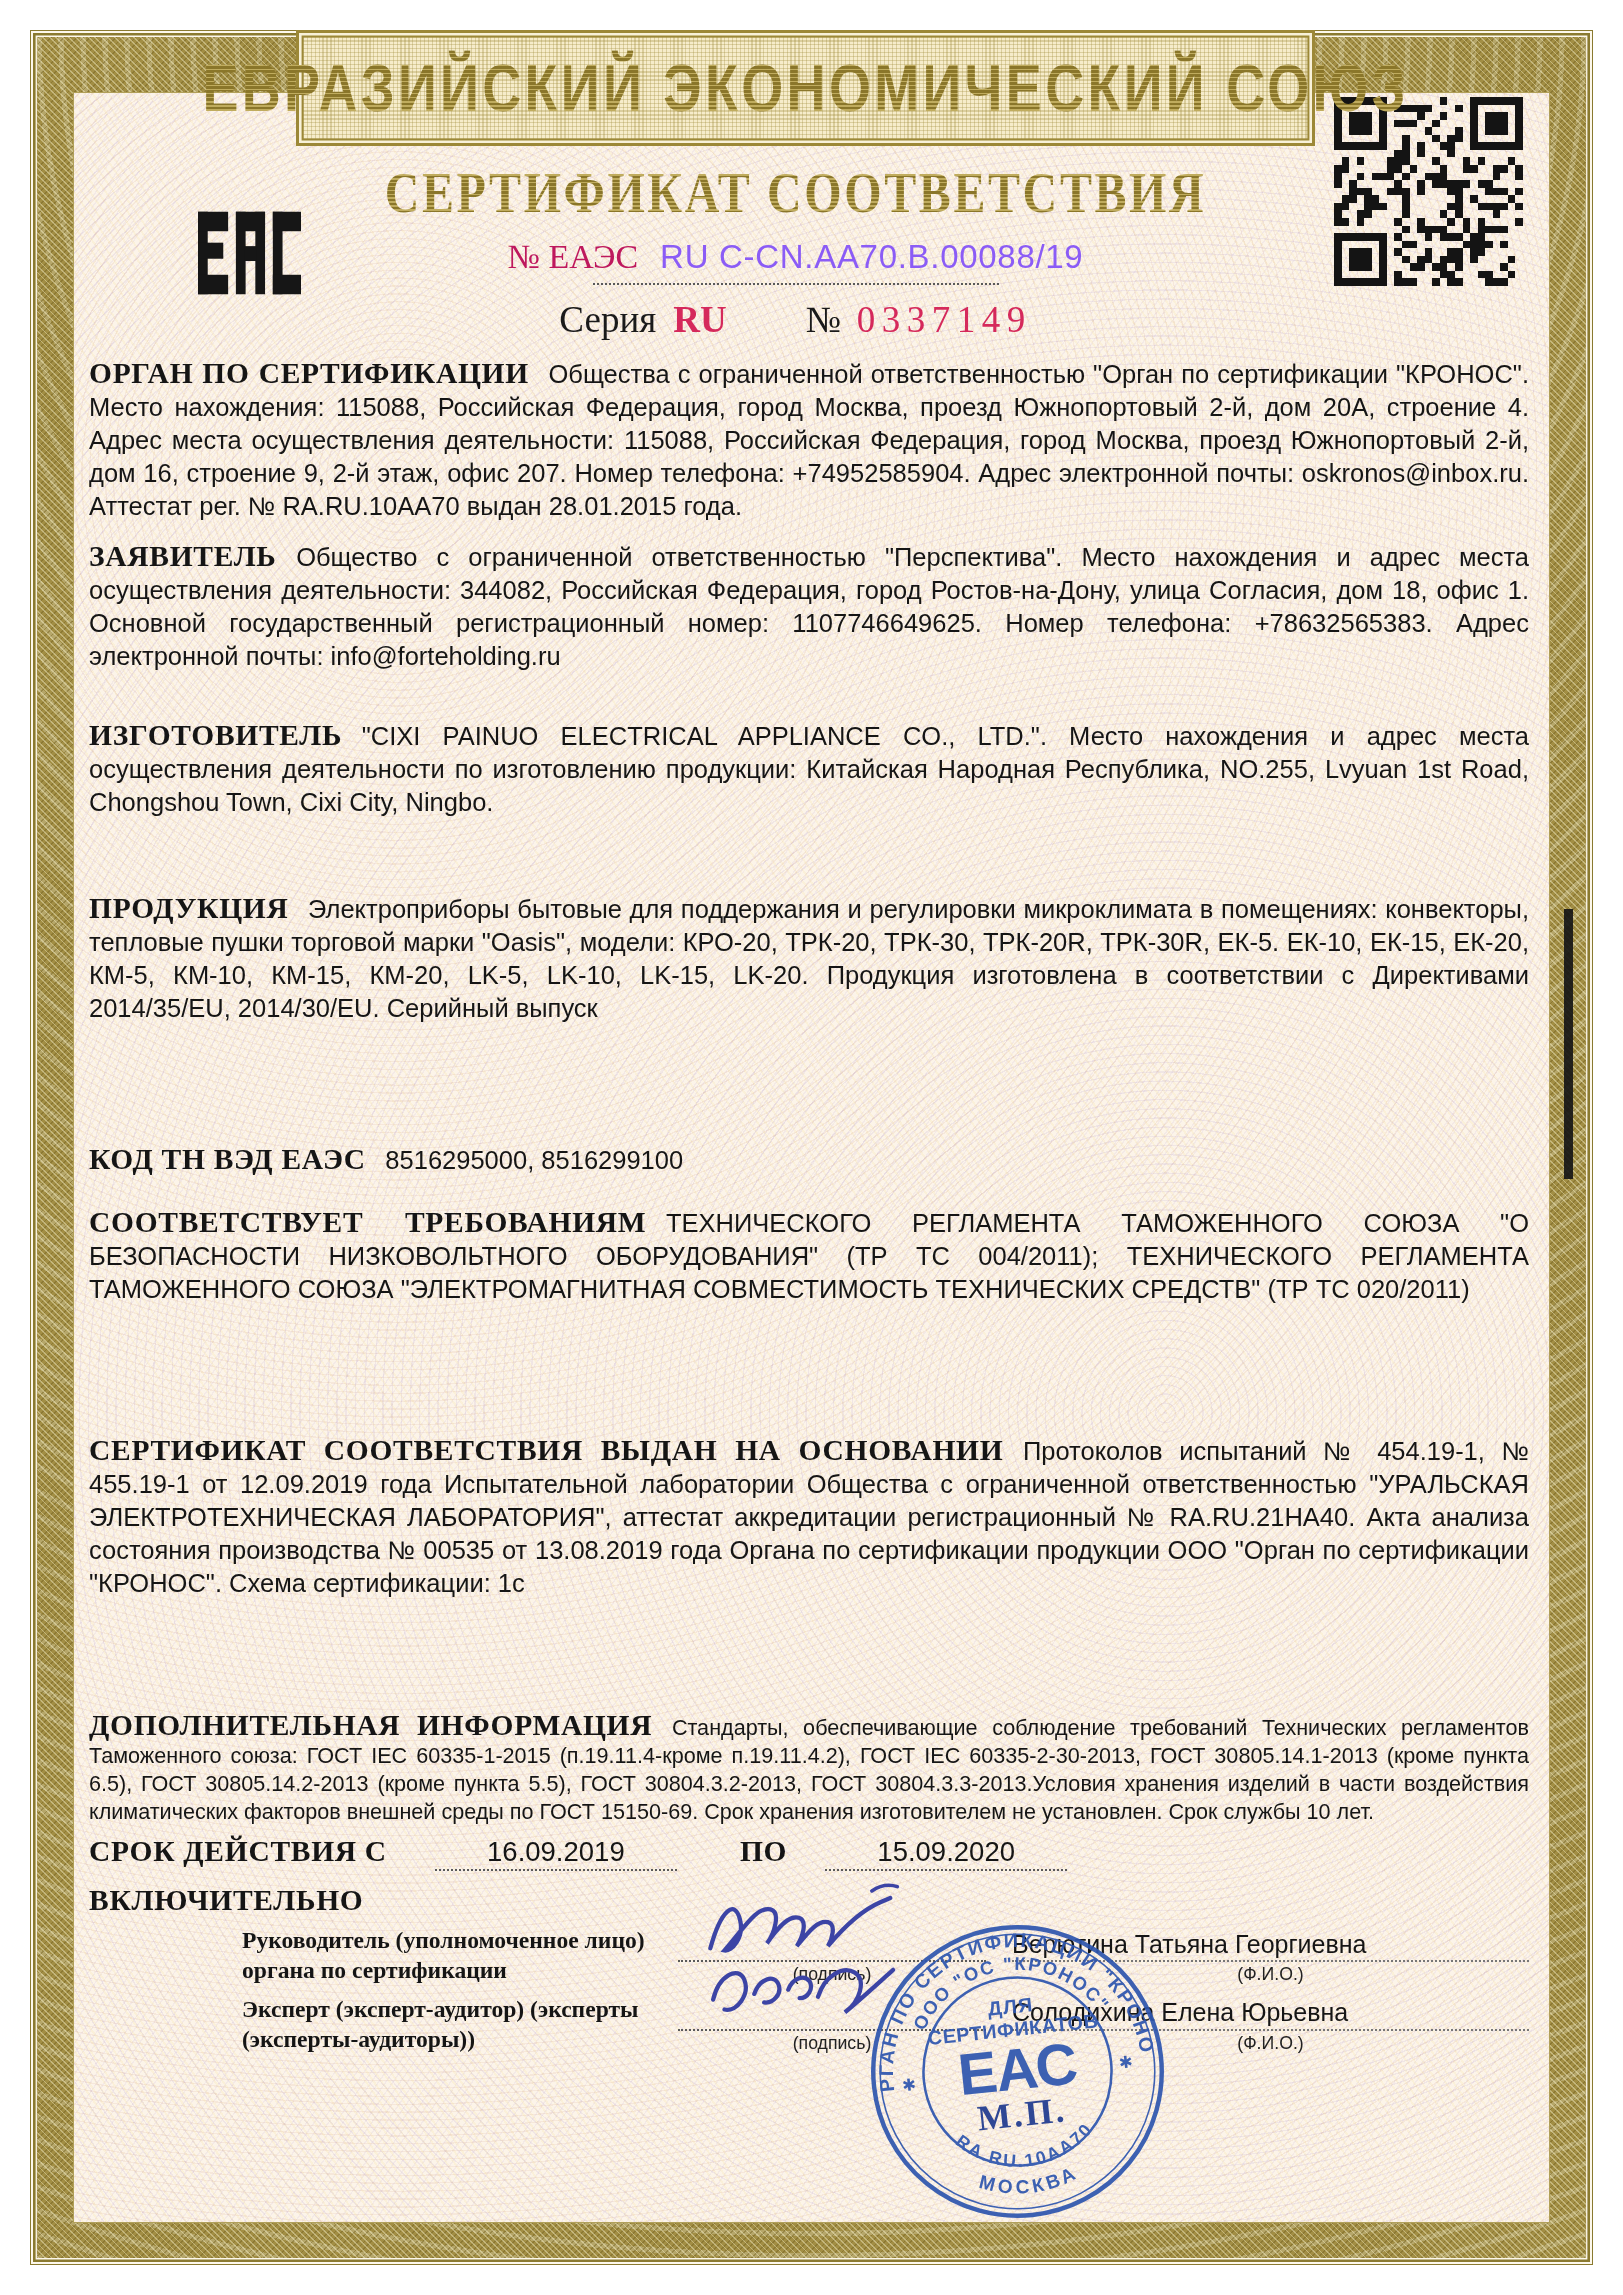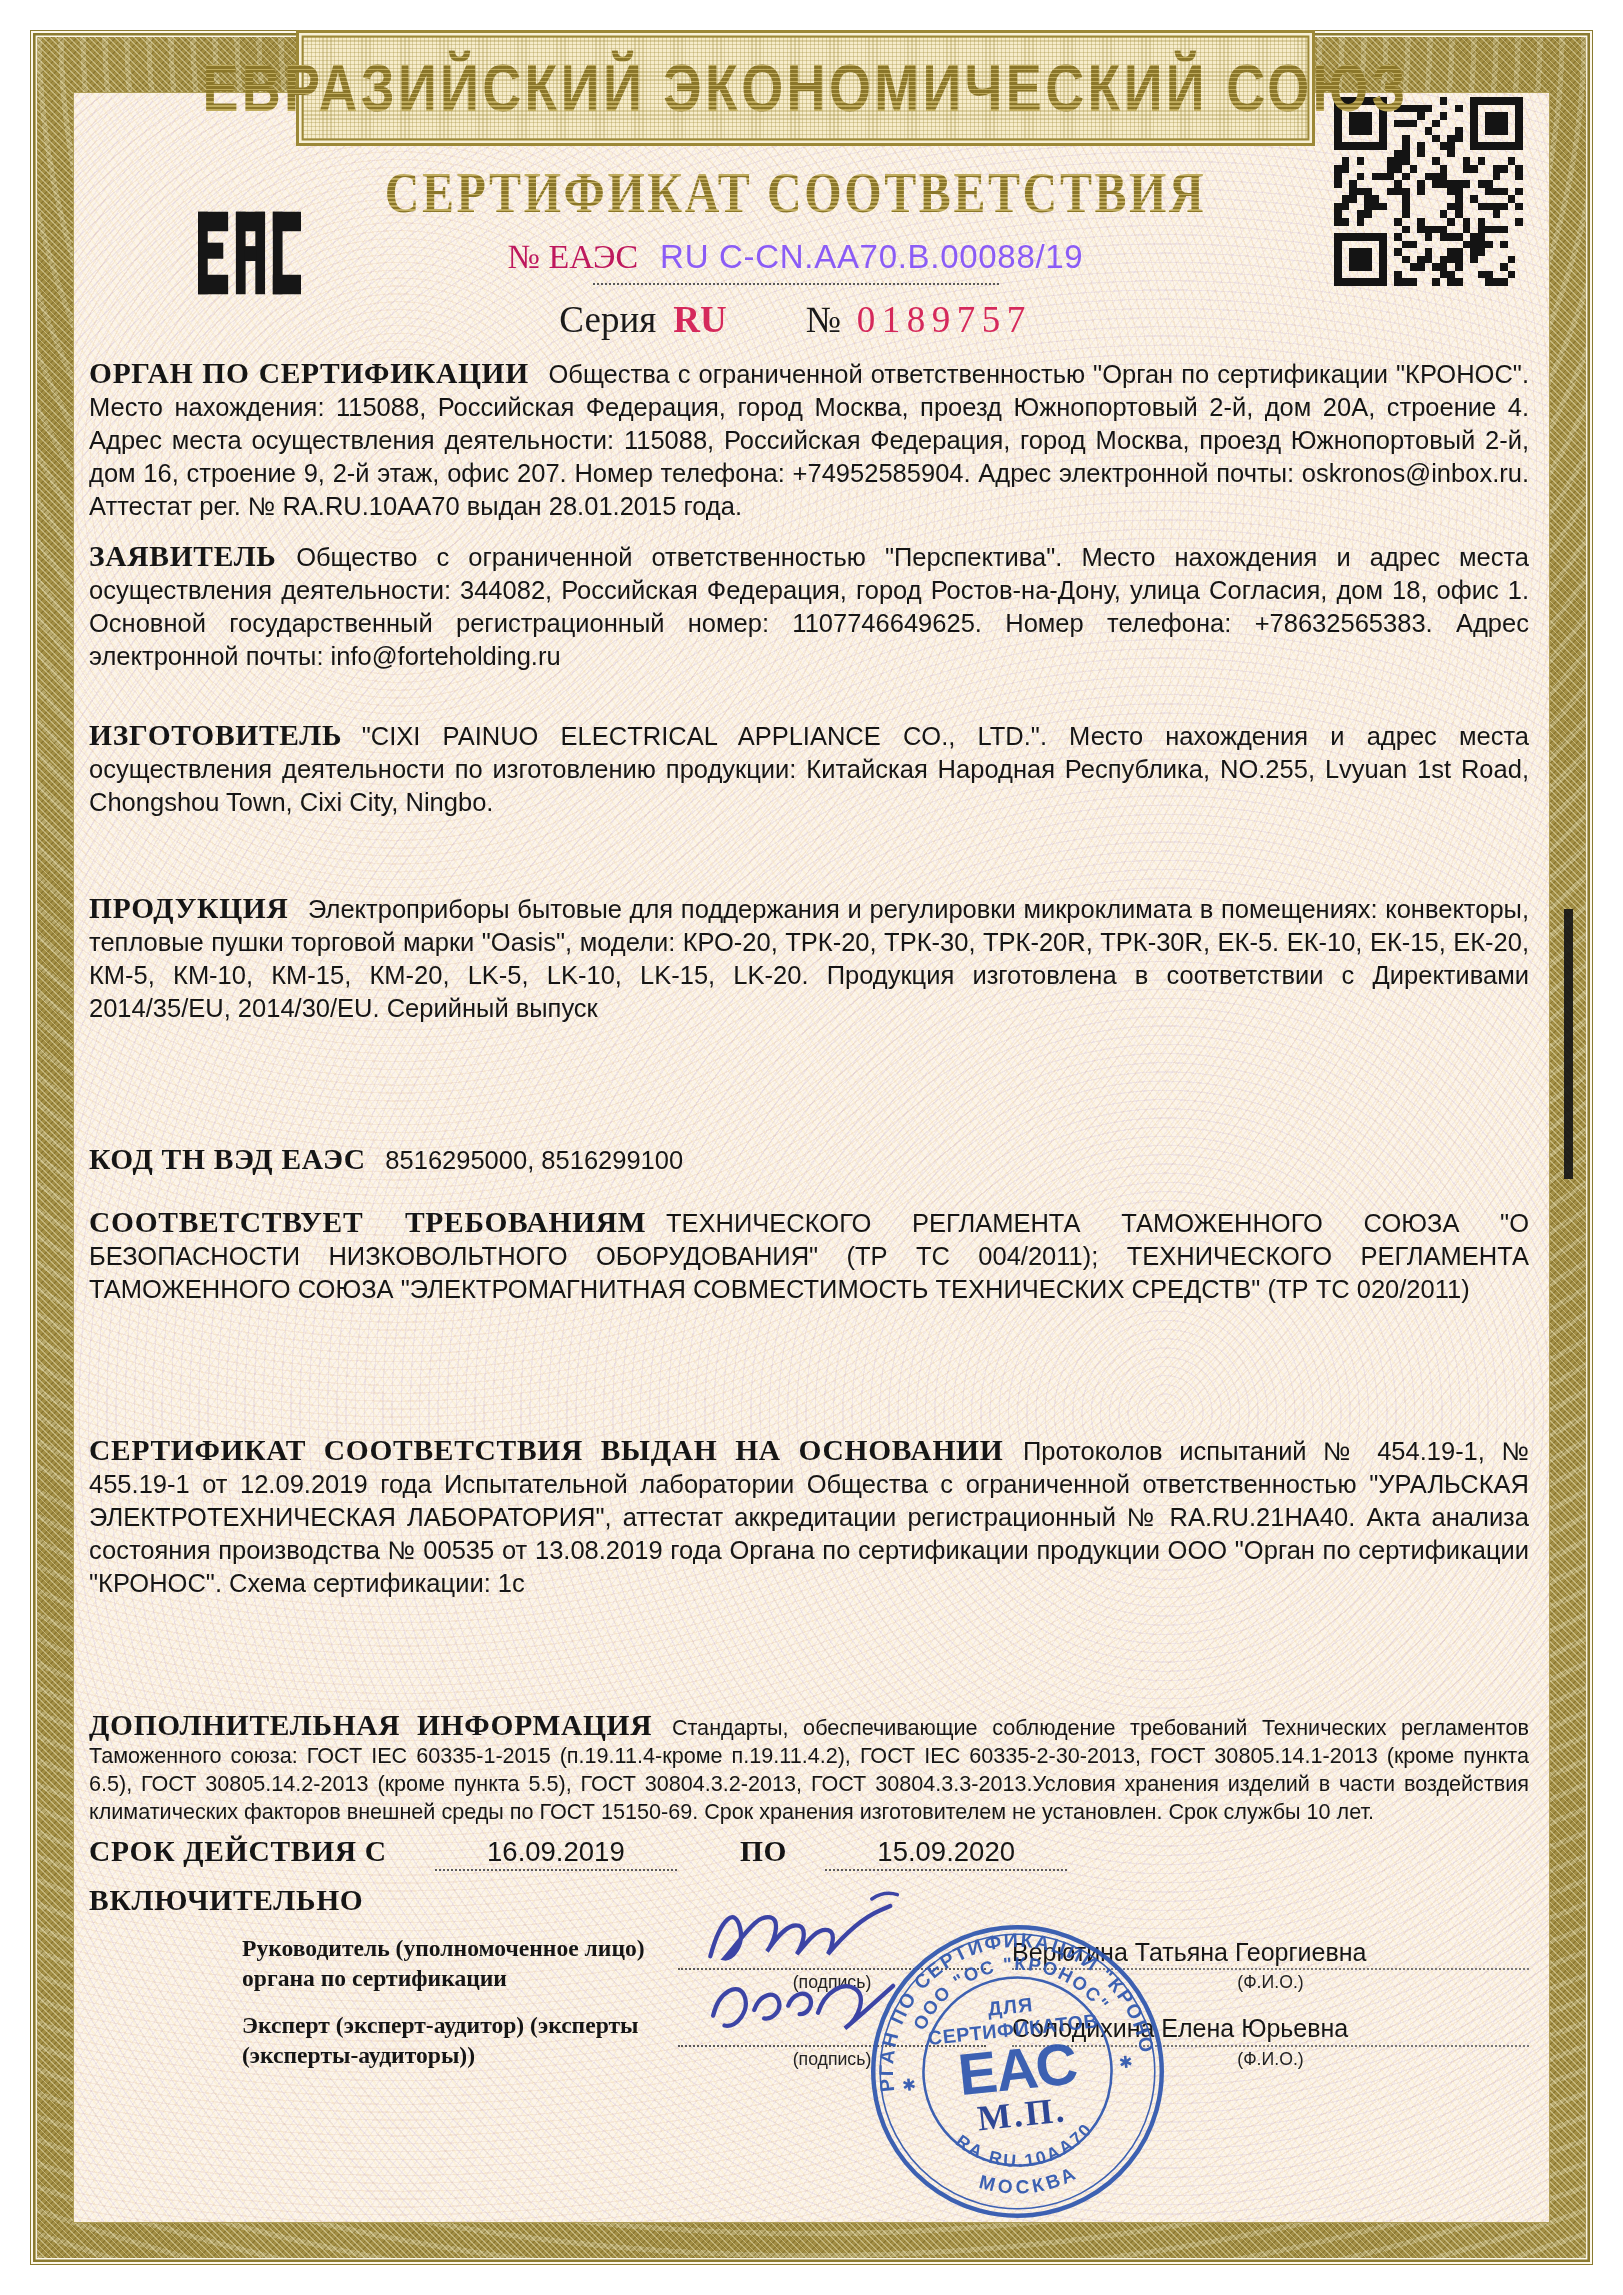--- a/index.html
+++ b/index.html
@@ -61,21 +61,21 @@
   .sec.small{font-size:21.6px;line-height:28px;}
   .mt1{margin-top:17px}.mt2{margin-top:46px}.mt3{margin-top:73px}.mt4{margin-top:118px}
   .mt5{margin-top:29px}.mt6{margin-top:128px}.mt7{margin-top:111px}
   
   .validity{margin-top:9.2px;display:flex;align-items:baseline;}
   .vlabel{font-family:"Liberation Serif",serif;font-weight:bold;font-size:29.5px;letter-spacing:0.7px;white-space:nowrap;}
   .vdate{min-width:216px;text-align:center;border-bottom:2px dotted #5a5a5a;font-size:27.5px;padding:0 13px 1.3px 13px;}
   .gap1{width:48px}.gap2{width:63px}.gap3{width:38px}
   .vincl{margin-top:13px;font-family:"Liberation Serif",serif;font-weight:bold;font-size:29.5px;letter-spacing:0.7px;}
   
-  .sig-grid{margin-top:16px;display:grid;grid-template-columns:589px 308px 1fr;row-gap:13px;align-items:end;}
+  .sig-grid{margin-top:8px;display:grid;grid-template-columns:589px 308px 1fr;row-gap:5px;align-items:end;}
   .sig-label{padding-left:153px;font-family:"Liberation Serif",serif;font-weight:bold;
     font-size:23.6px;line-height:30px;padding-bottom:3.9px;}
   .sig-cell{position:relative;padding-bottom:3.9px;}
   .sig-svg{position:absolute;left:6.5px;bottom:23.6px;width:249px;height:85px;overflow:visible;}
   .sigline{border-bottom:2px dotted #5a5a5a;height:0;}
   .sig-caption{text-align:center;font-size:17.7px;color:#222;margin-top:2.6px;}
   .name-cell{padding-bottom:3.9px;padding-left:26px;}
   .name-text{font-size:25px;white-space:nowrap;}
   .nameline{border-bottom:2px dotted #777;height:0;margin-top:1.3px;}
   
@@ -115,21 +115,21 @@
     </g>
   </svg>
 
   <div class="head-center">
     <div class="cert-title gold-hatch">СЕРТИФИКАТ СООТВЕТСТВИЯ</div>
     <div class="certno-line">
       <span class="certno-label">№ ЕАЭС</span><span class="certno-value">RU C-CN.AA70.B.00088/19</span>
     </div>
     <div class="microline"></div>
     <div class="series-line">
-      <span class="series-label">Серия</span><span class="series-value">RU</span><span class="series-nosign">№</span><span class="series-number">0189757</span>
+      <span class="series-label">Серия</span><span class="series-value">RU</span><span class="series-nosign">№</span><span class="series-number">0337149</span>
     </div>
   </div>
 
   <svg id="qr-code" class="qr" viewBox="0 0 25 25" shape-rendering="crispEdges" aria-hidden="true">
       <g fill="#141414">
         <rect x="0" y="0" width="1" height="1"></rect>
         <rect x="1" y="0" width="1" height="1"></rect>
         <rect x="2" y="0" width="1" height="1"></rect>
         <rect x="3" y="0" width="1" height="1"></rect>
         <rect x="4" y="0" width="1" height="1"></rect>

